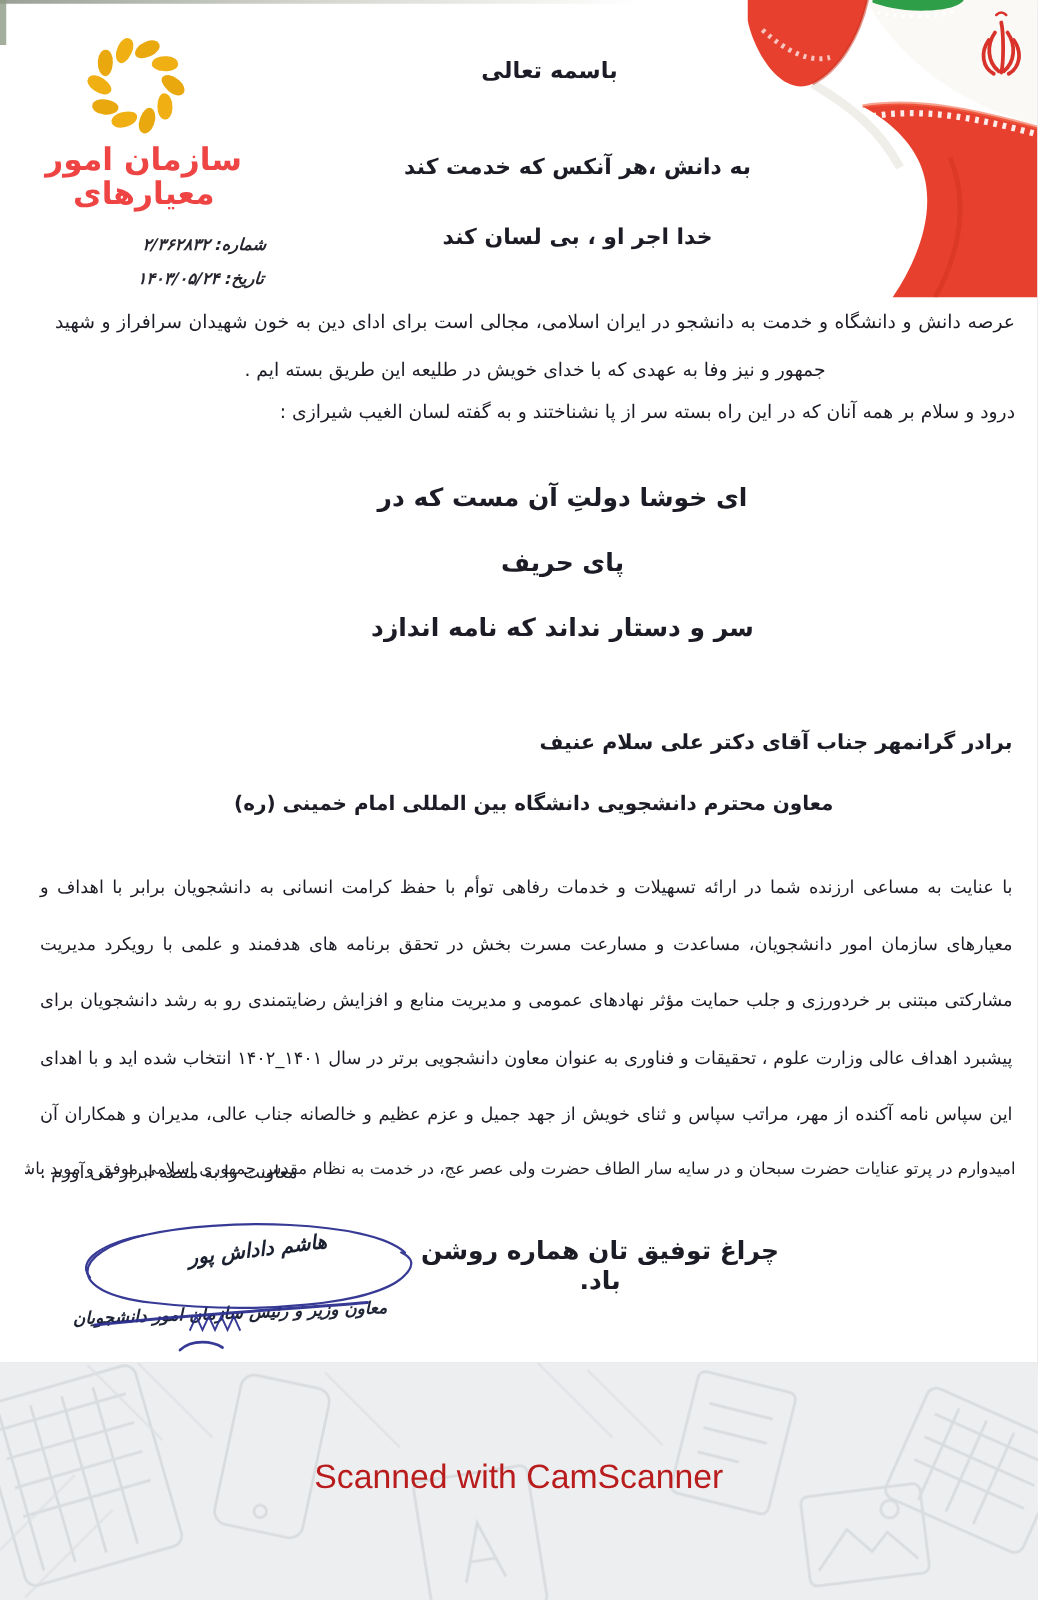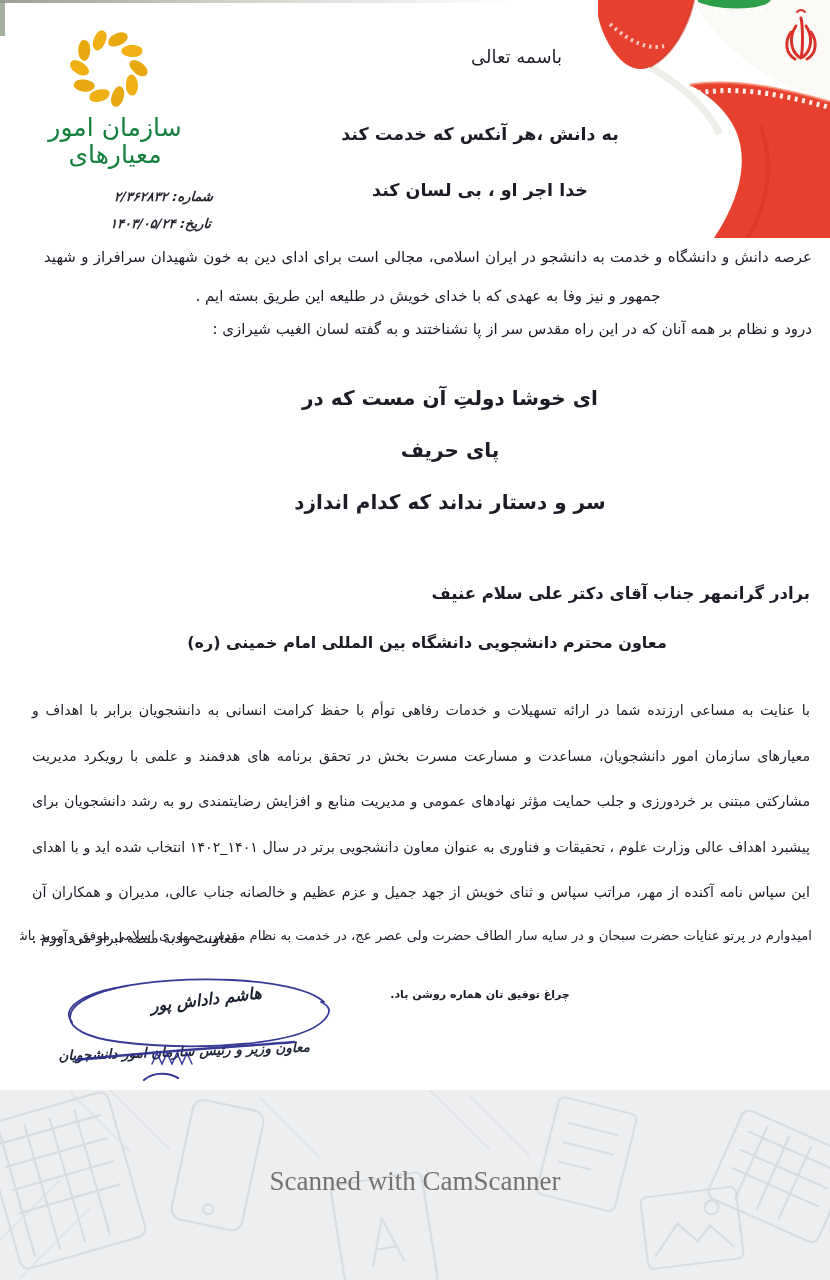--- a/index.html
+++ b/index.html
@@ -25,69 +25,69 @@
   .petal:nth-child(3){ transform:rotate(72deg)  translate(30px) rotate(38deg); }
   .petal:nth-child(4){ transform:rotate(108deg) translate(29px) rotate(60deg); }
   .petal:nth-child(5){ transform:rotate(144deg) translate(30px) rotate(45deg); }
   .petal:nth-child(6){ transform:rotate(180deg) translate(29px) rotate(36deg); }
   .petal:nth-child(7){ transform:rotate(216deg) translate(30px) rotate(58deg); }
   .petal:nth-child(8){ transform:rotate(252deg) translate(29px) rotate(44deg); }
   .petal:nth-child(9){ transform:rotate(288deg) translate(30px) rotate(50deg); }
   .petal:nth-child(10){transform:rotate(324deg) translate(29px) rotate(40deg); }
 
   .wordmark { position:absolute; left:26px; top:114px; width:178px; text-align:center;
-              color:#15803d; font-weight:normal; font-size:25px; line-height:1.08;
+              color:#ef4444; font-weight:bold; font-size:25px; line-height:1.08;
               direction:rtl; letter-spacing:.5px; }
 
   .ref-block { position:absolute; left:36px; top:183px; width:176px; text-align:right;
                direction:rtl; font-size:13px; line-height:27px; color:#26262f;
                font-style:italic; transform:skewX(-4deg); font-weight:bold; }
 
   
   .flag { position:absolute; right:0; top:0; width:232px; height:238px; }
 
   
-  .besmeleh { position:absolute; left:362px; top:46px; width:200px; text-align:right;
-              direction:rtl; font-size:18px; font-weight:normal; }
-  .motto { position:absolute; left:322px; top:106px; width:316px; text-align:center;
+  .besmeleh { position:absolute; left:385px; top:46px; width:200px; text-align:left;
+              direction:rtl; font-size:18px; font-weight:bold; }
+  .motto { position:absolute; left:304px; top:106px; width:316px; text-align:center;
            direction:rtl; font-size:17.5px; font-weight:bold; line-height:56px; }
 
   
   .rtl { direction:rtl; }
   .p1 { position:absolute; left:44px; right:18px; top:238px; font-size:15px; line-height:39px;
         text-align:justify; text-align-last:center; }
   .p2 { position:absolute; left:44px; right:18px; top:320px; font-size:15px; text-align:right; }
   .poem { position:absolute; left:290px; top:372px; width:320px; text-align:center;
           direction:rtl; font-size:20px; line-height:52px; font-weight:bold; }
   .p3 { position:absolute; left:40px; right:18px; top:482px; font-size:15px; line-height:43px;
         text-align:justify; text-align-last:center; font-weight:bold; }
   .addr1 { position:absolute; left:44px; right:20px; top:584px; font-size:16.5px; font-weight:bold; text-align:right; }
   .addr2 { position:absolute; left:44px; right:20px; top:633px; font-size:16px; font-weight:bold; text-align:center; }
   .p4 { position:absolute; left:32px; right:20px; top:688px; font-size:14.2px; line-height:45.5px;
         text-align:justify; text-align-last:left; }
   .p5 { position:absolute; left:20px; right:18px; top:928px; font-size:13.2px; text-align:right;
         white-space:nowrap; overflow:hidden; }
   .closing { position:absolute; left:330px; top:988px; width:300px; text-align:center;
-             direction:rtl; font-size:11px; font-weight:bold; }
+             direction:rtl; font-size:20px; font-weight:bold; }
 
   
   .sig-name { position:absolute; left:96px; top:990px; width:220px; direction:rtl;
               font-size:16px; font-weight:bold; font-style:italic; color:#1a2030;
               transform:rotate(-7deg); text-align:center; }
   .sig-title { position:absolute; left:34px; top:1043px; width:300px; direction:rtl;
                font-size:13.5px; font-weight:bold; font-style:italic; color:#1f2535;
                transform:rotate(-2deg); text-align:center; }
   .sig-scrawl { position:absolute; left:24px; top:972px; width:330px; height:120px; }
 
   
   .footer { position:absolute; left:0; top:1090px; width:830px; height:190px;
             background:#edeef0; overflow:hidden; }
   .doodles { position:absolute; left:0; top:0; width:830px; height:190px; }
   .footer-text { position:absolute; left:0; top:76px; width:100%; text-align:center;
-                 font-family:Liberation Serif, serif; font-size:27px; color:#737373; }
+                 font-family:Liberation Sans, sans-serif; font-size:27px; color:#b91c1c; }
 </style>
 </head>
 <body>
 
 <div class="stage">
 
   <div class="paper">
 
     <div class="scan-edge-top"></div>
     <div class="scan-corner"></div>
@@ -135,24 +135,24 @@
       </g>
     </svg>
 
     <div class="besmeleh">باسمه تعالی</div>
     <div class="motto">
       <div>به دانش ،هر آنکس که خدمت کند</div>
       <div>خدا اجر او ، بی لسان کند</div>
     </div>
 
     <p class="p1 rtl">عرصه دانش و دانشگاه و خدمت به دانشجو در ایران اسلامی، مجالی است برای ادای دین به خون شهیدان سرافراز و شهید جمهور و نیز وفا به عهدی که با خدای خویش در طلیعه این طریق بسته ایم .</p>
-    <p class="p2 rtl">درود و نظام بر همه آنان که در این راه مقدس سر از پا نشناختند و به گفته لسان الغیب شیرازی :</p>
+    <p class="p2 rtl">درود و سلام بر همه آنان که در این راه بسته سر از پا نشناختند و به گفته لسان الغیب شیرازی :</p>
     <div class="poem">
       <div>ای خوشا دولتِ آن مست که در پای حریف</div>
-      <div>سر و دستار نداند که کدام اندازد</div>
+      <div>سر و دستار نداند که نامه اندازد</div>
     </div>
     <p class="addr1 rtl">برادر گرانمهر جناب آقای دکتر علی سلام عنیف</p>
     <p class="addr2 rtl">معاون محترم دانشجویی دانشگاه بین المللی امام خمینی (ره)</p>
     <p class="p4 rtl">با عنایت به مساعی ارزنده شما در ارائه تسهیلات و خدمات رفاهی توأم با حفظ کرامت انسانی به دانشجویان برابر با اهداف و معیارهای سازمان امور دانشجویان، مساعدت و مسارعت مسرت بخش در تحقق برنامه های هدفمند و علمی با رویکرد مدیریت مشارکتی مبتنی بر خردورزی و جلب حمایت مؤثر نهادهای عمومی و مدیریت منابع و افزایش رضایتمندی رو به رشد دانشجویان برای پیشبرد اهداف عالی وزارت علوم ، تحقیقات و فناوری به عنوان معاون دانشجویی برتر در سال ۱۴۰۱_۱۴۰۲ انتخاب شده اید و با اهدای این سپاس نامه آکنده از مهر، مراتب سپاس و ثنای خویش از جهد جمیل و عزم عظیم و خالصانه جناب عالی، مدیران و همکاران آن معاونت را به منصه ابراز می آورم .</p>
     <p class="p5 rtl">امیدوارم در پرتو عنایات حضرت سبحان و در سایه سار الطاف حضرت ولی عصر عج، در خدمت به نظام مقدس جمهوری اسلامی موفق و موید باشید.</p>
     <div class="closing">چراغ توفیق تان هماره روشن باد.</div>
 
     <div class="sig-name">هاشم داداش پور</div>
     <div class="sig-title">معاون وزیر و رئیس سازمان امور دانشجویان</div>
     <svg class="sig-scrawl" viewBox="0 0 330 120">

